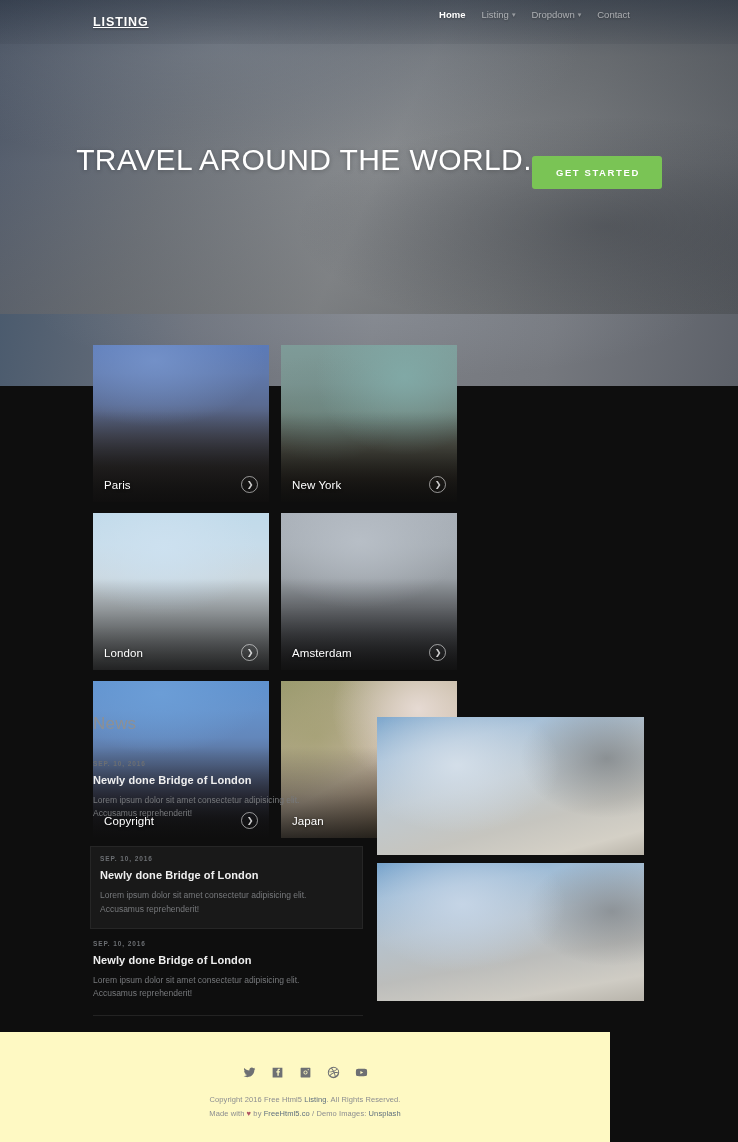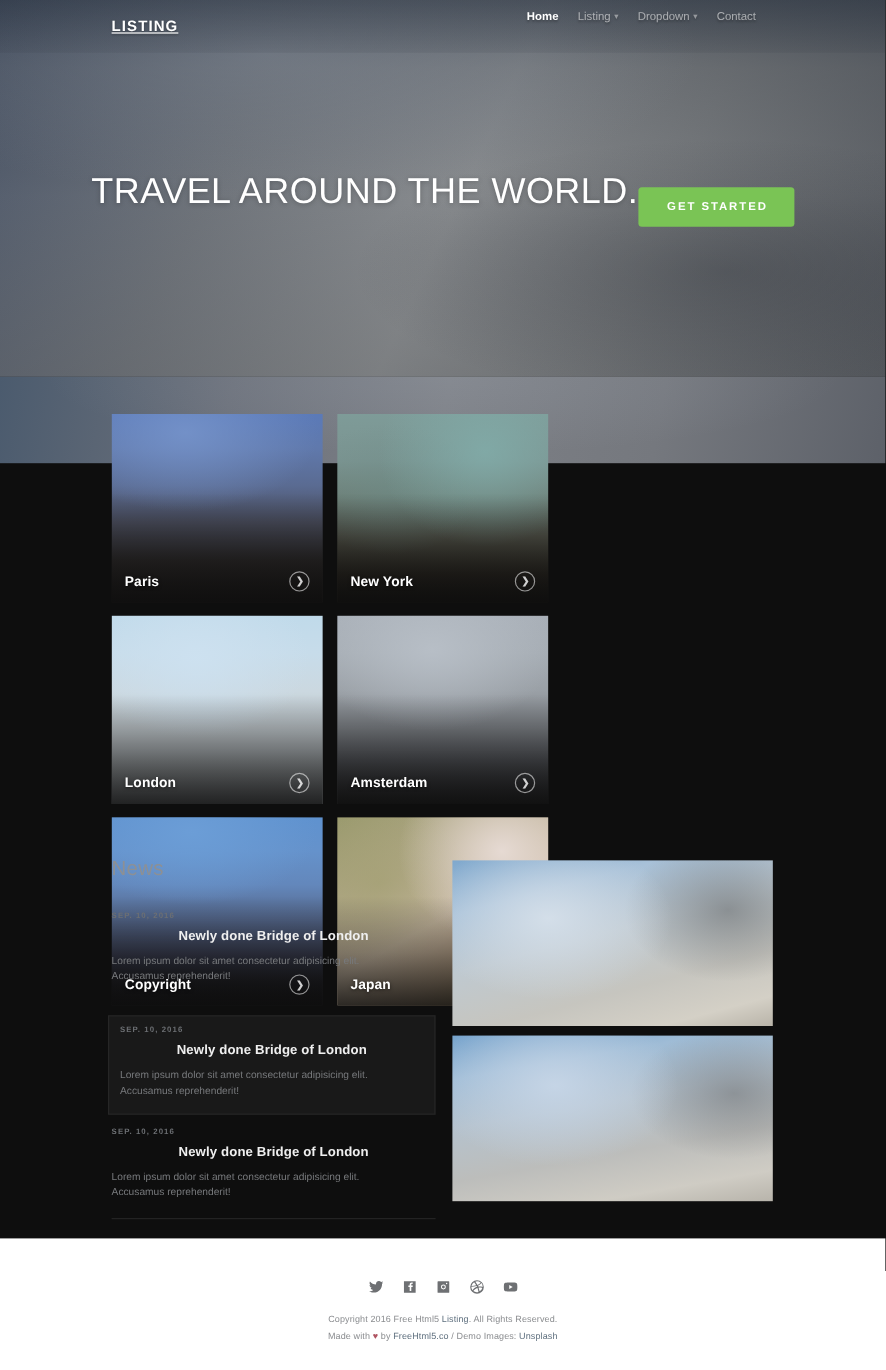--- a/index.html
+++ b/index.html
@@ -84,21 +84,20 @@
     content:""; position:absolute; inset:0;
     background:radial-gradient(ellipse 60% 120% at 50% 0%, rgba(160,168,180,.25), rgba(0,0,0,0) 75%);
   }
 
   
   .cards{
     position:absolute; left:93px; top:345px;
     width:552px;
     display:flex; flex-wrap:wrap;
     z-index:3;
-    font-weight:bold;
   }
   .card{
     position:relative;
     width:176px; height:157px;
     margin-right:12px; margin-bottom:11px;
     overflow:hidden;
     cursor:pointer;
   }
   .card:nth-child(3n){ margin-right:12px; }
   .card .img{ position:absolute; inset:0; }
@@ -172,21 +171,20 @@
     border:1px solid rgba(255,255,255,.06);
   }
   .news-item.divided{ border-bottom:1px solid rgba(255,255,255,.09); }
   .news-date{
     font-size:6.5px; color:#6c6f73; letter-spacing:.9px; font-weight:bold;
     margin-bottom:7px;
   }
   .news-title{
     font-size:11px; color:#efefef; font-weight:bold; letter-spacing:.1px;
     margin-bottom:8px;
-    text-align:center;
   }
   .news-text{
     font-size:8.5px; color:#77797c; line-height:1.55; max-width:240px;
   }
 
   
   .news-imgs{ position:absolute; left:377px; top:717px; z-index:3; }
   .nimg{
     width:267px; height:138px; margin-bottom:8px;
     cursor:pointer;
@@ -199,22 +197,22 @@
   }
   .nimg-2{
     background:
       radial-gradient(ellipse 55% 70% at 32% 30%, rgba(200,215,232,.9), rgba(0,0,0,0) 70%),
       radial-gradient(ellipse 45% 55% at 88% 35%, rgba(100,102,104,.5), rgba(0,0,0,0) 72%),
       linear-gradient(170deg,#76a3cc 0%,#9fbcd6 20%,#b5c2cd 42%,#bcbdbb 66%,#cfccc4 86%,#b8b4ab 100%);
   }
 
   
   .footer{
-    position:absolute; left:0; top:1032px; width:738px; height:110px;
-    background:#ffffff; z-index:4;
+    position:absolute; left:0; top:1032px; width:610px; height:110px;
+    background:#fef9c3; z-index:4;
     display:flex; flex-direction:column; align-items:center;
   }
   .socials{ display:flex; gap:15px; margin-top:34px; }
   .socials a{
     color:#6e7073; text-decoration:none;
     width:13px; height:13px; display:flex; align-items:center; justify-content:center;
   }
   .socials svg{ width:13px; height:13px; fill:#6e7073; display:block; }
   .copy{
     margin-top:14px; text-align:center;

